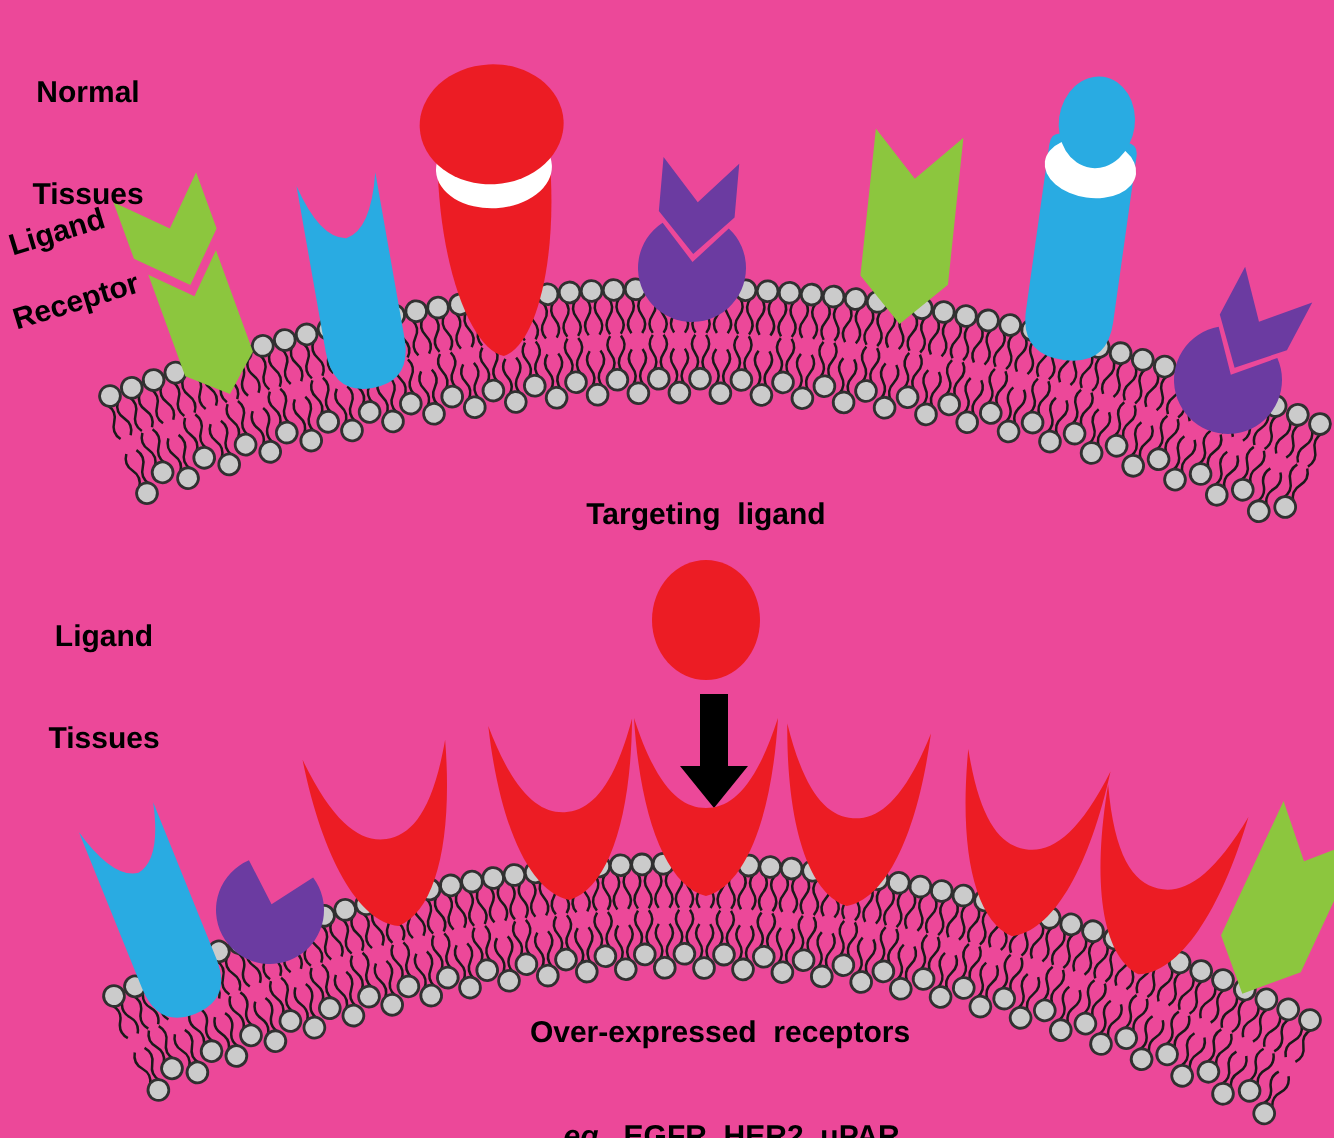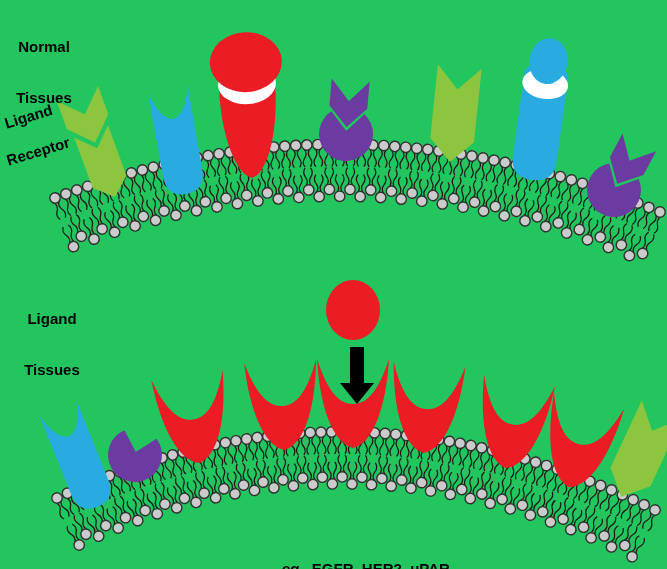--- a/index.html
+++ b/index.html
@@ -1,17 +1,17 @@
 <!DOCTYPE html>
 <html><head>
 <meta charset="utf-8">
 <style>
   html,body{margin:0;padding:0;background:#fff;}
   .stage{
-    position:relative;width:667px;height:569px;background:#22c55e;overflow:hidden;
+    position:relative;width:667px;height:569px;background:#ec4899;overflow:hidden;
     font-family:"Liberation Sans",sans-serif;
   }
   .stage svg{position:absolute;left:0;top:0;}
   .lbl{
     position:absolute;font-weight:bold;font-size:15px;line-height:17px;
     color:#000;white-space:pre;
   }
   .ctr{text-align:center;}
   .rot{transform:rotate(-17deg);transform-origin:0 50%;}
   .it{font-style:italic;}
@@ -1000,19 +1000,21 @@
 
   <div class="lbl rot" style="left:5px;top:115px">Ligand</div>
 
   <div class="lbl rot" style="left:7px;top:152px">Receptor</div>
 
   <div class="lbl ctr" style="left:16px;top:276px;width:72px">
     <div>Ligand</div>
     <div>Tissues</div>
   </div>
 
+  <div class="lbl ctr" style="left:253px;top:249px;width:200px">Targeting  ligand</div>
 
+  <div class="lbl ctr" style="left:255px;top:508px;width:210px">Over-expressed  receptors</div>
 
   <div class="lbl ctr" style="left:250px;top:543px;width:215px">
     <span class="it">eg.</span><span>, EGFR, HER2, uPAR</span>
   </div>
 
 </div>
 
 </body></html>

